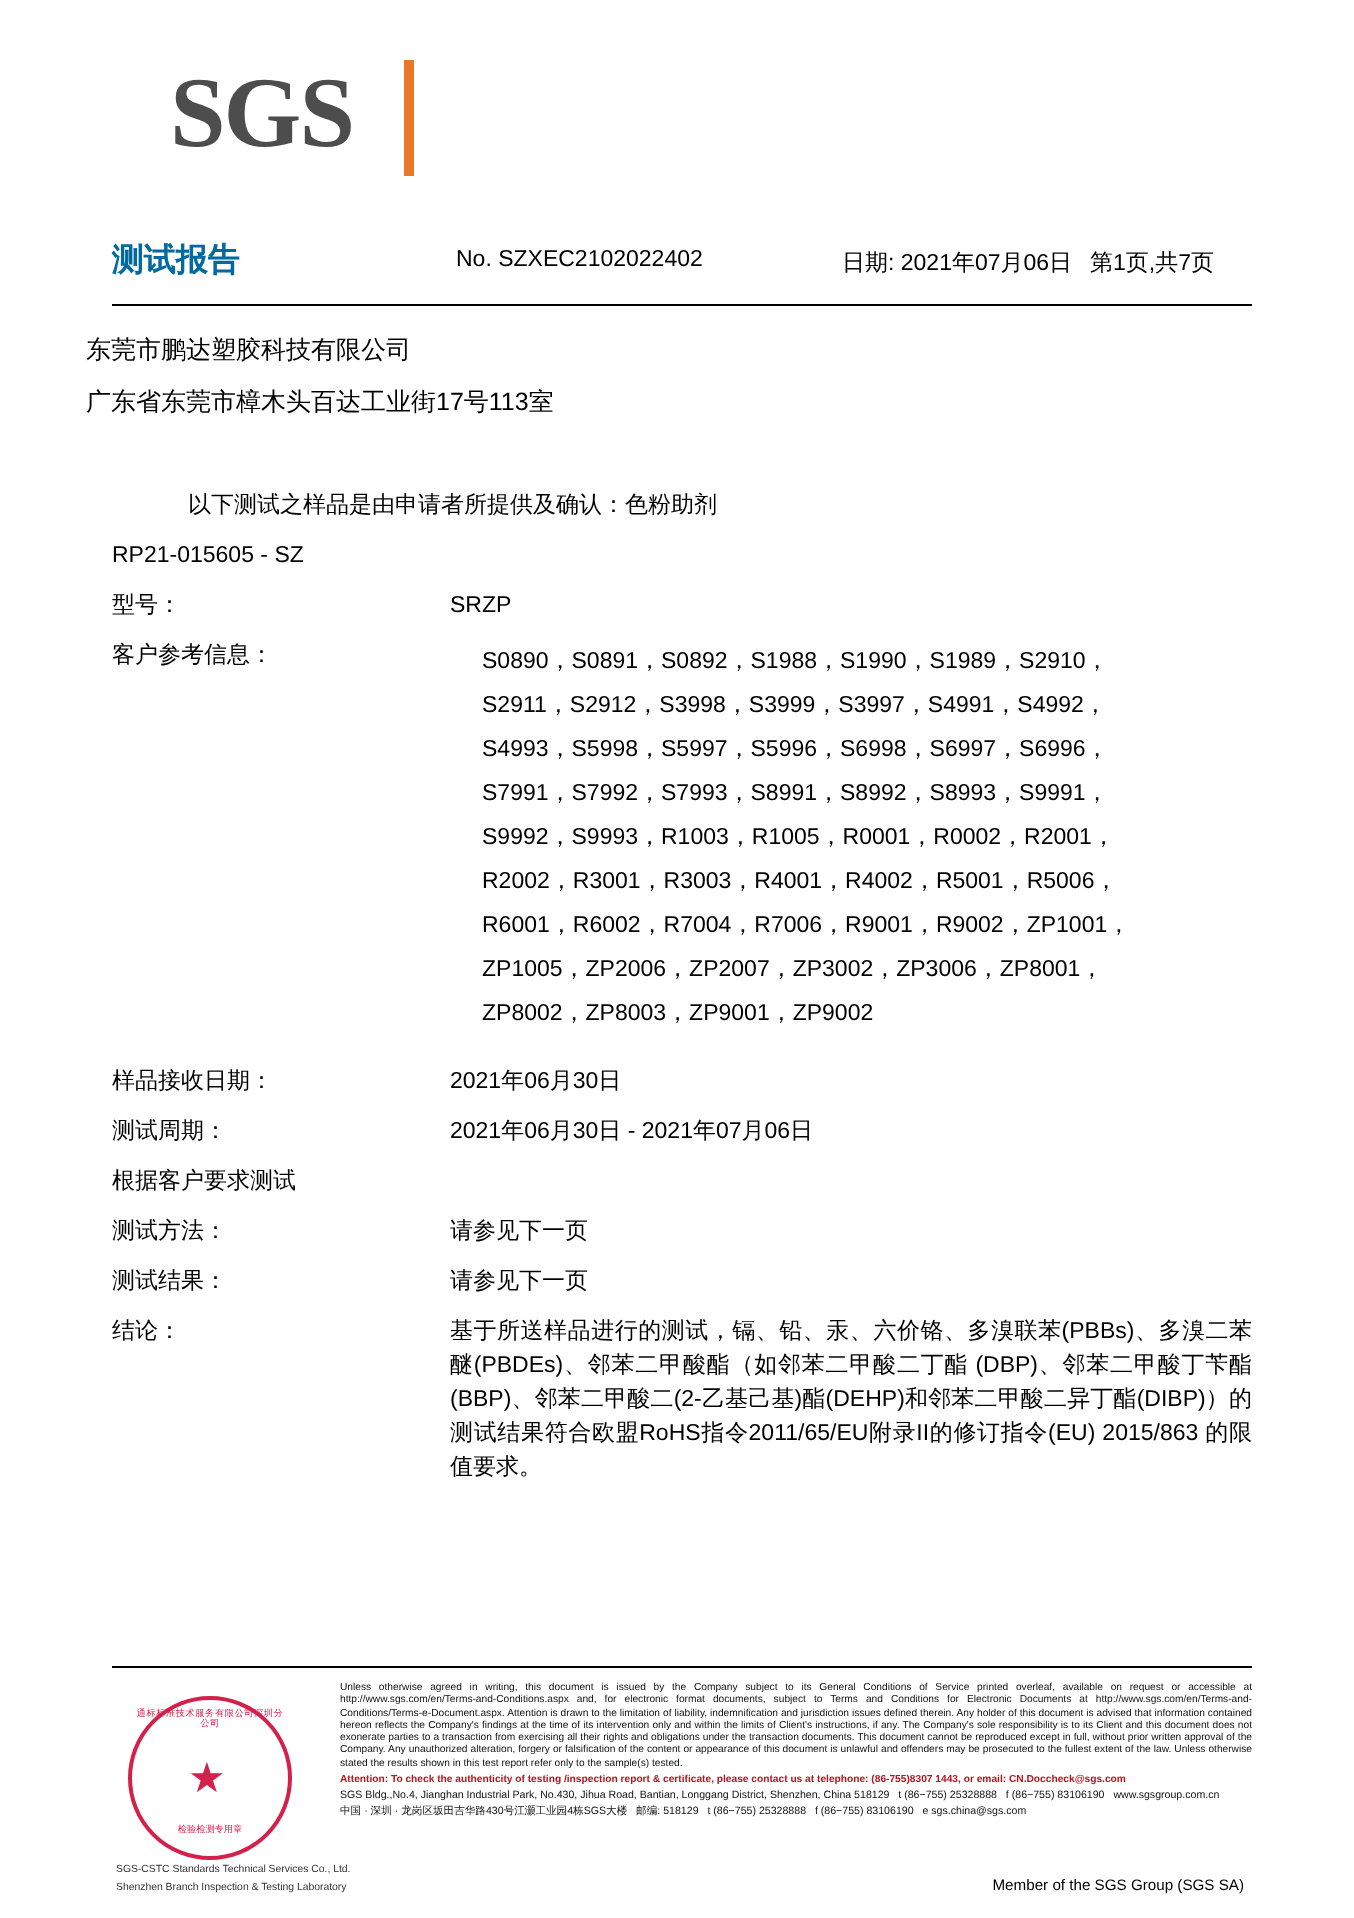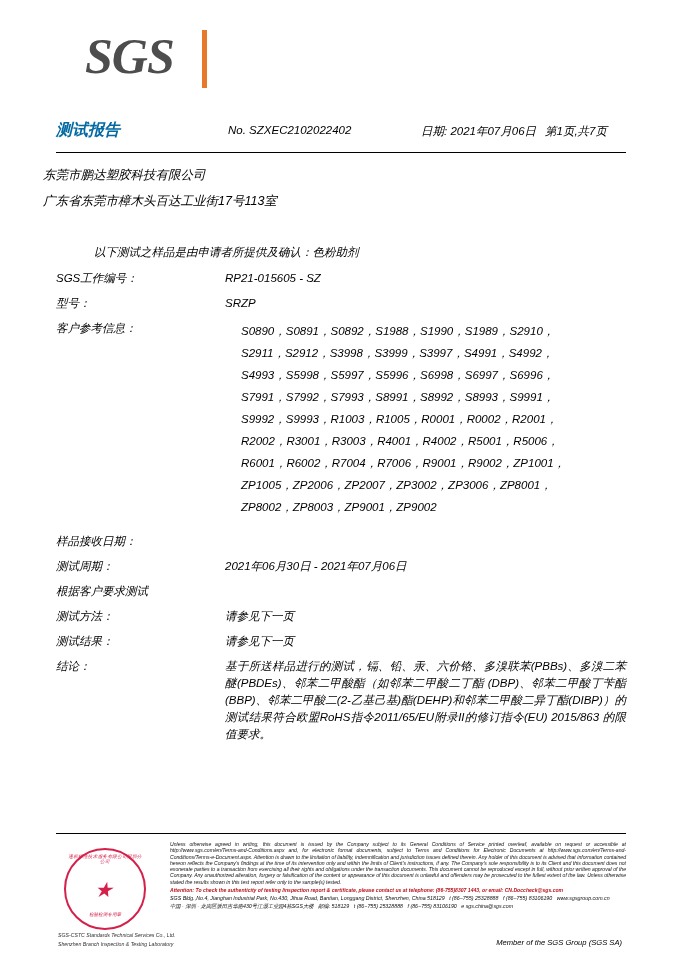--- a/index.html
+++ b/index.html
@@ -13,21 +13,20 @@
     font-family: "Liberation Sans", sans-serif;
     color: #000000;
     position: relative;
     overflow: hidden;
   }
   .page {
     position: relative;
     width: 674px;
     height: 959px;
     box-sizing: border-box;
-    font-style: italic;
   }
   
   .logo-wrap {
     position: absolute;
     left: 85px;
     top: 28px;
     width: 120px;
     height: 62px;
   }
   .logo-text {
@@ -258,21 +257,20 @@
   <div class="company">
     <div>东莞市鹏达塑胶科技有限公司</div>
     <div>广东省东莞市樟木头百达工业街17号113室</div>
   </div>
 
   <div class="intro">以下测试之样品是由申请者所提供及确认：色粉助剂</div>
 
   <div class="fields">
 
     <div class="field-row">
-      <div class="field-label">SGS工作编号：</div>
       <div class="field-value">RP21-015605 - SZ</div>
     </div>
 
     <div class="field-row">
       <div class="field-label">型号：</div>
       <div class="field-value">SRZP</div>
     </div>
 
     <div class="field-row cust-ref">
       <div class="field-label">客户参考信息：</div>
@@ -286,20 +284,21 @@
         <div class="cust-line">R6001，R6002，R7004，R7006，R9001，R9002，ZP1001，</div>
         <div class="cust-line">ZP1005，ZP2006，ZP2007，ZP3002，ZP3006，ZP8001，</div>
         <div class="cust-line indent">ZP8002，ZP8003，ZP9001，ZP9002</div>
       </div>
     </div>
 
     <div class="spacer-sm"></div>
 
     <div class="field-row">
       <div class="field-label">样品接收日期：</div>
+      <div class="field-value">2021年06月30日</div>
     </div>
 
     <div class="field-row">
       <div class="field-label">测试周期：</div>
       <div class="field-value">2021年06月30日 - 2021年07月06日</div>
     </div>
 
     <div class="field-row">
       <div class="field-value">根据客户要求测试</div>
     </div>

